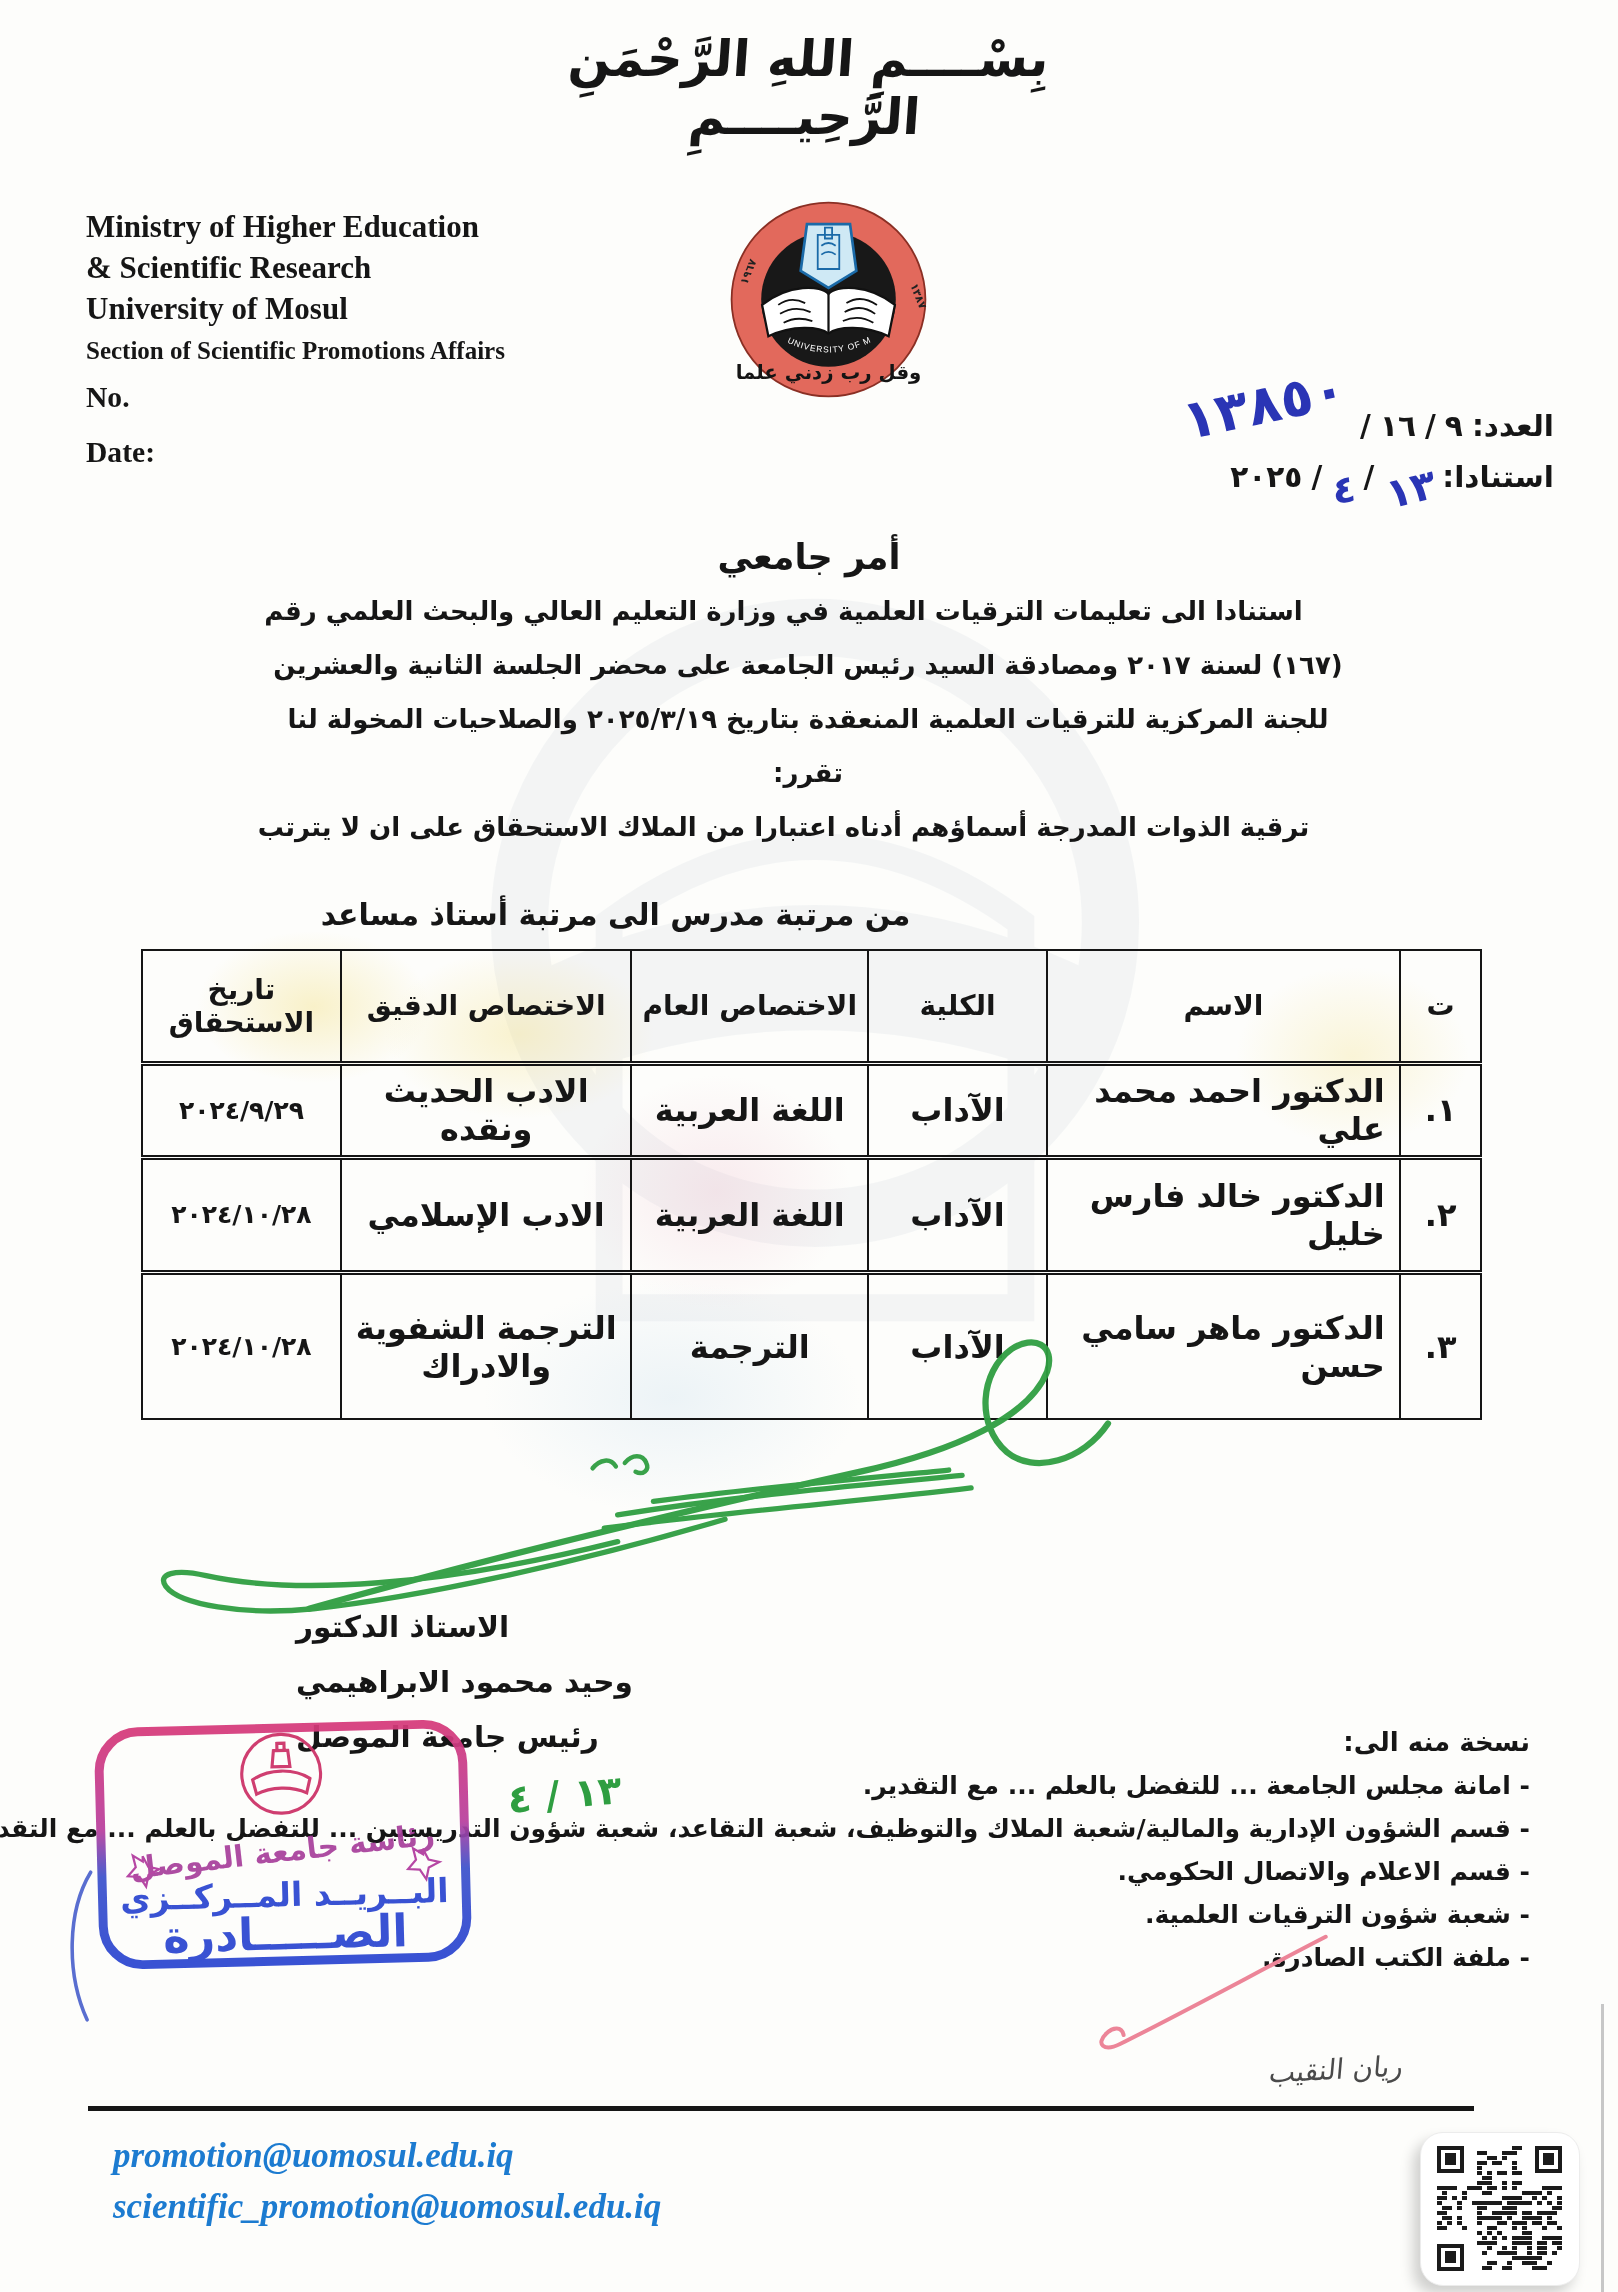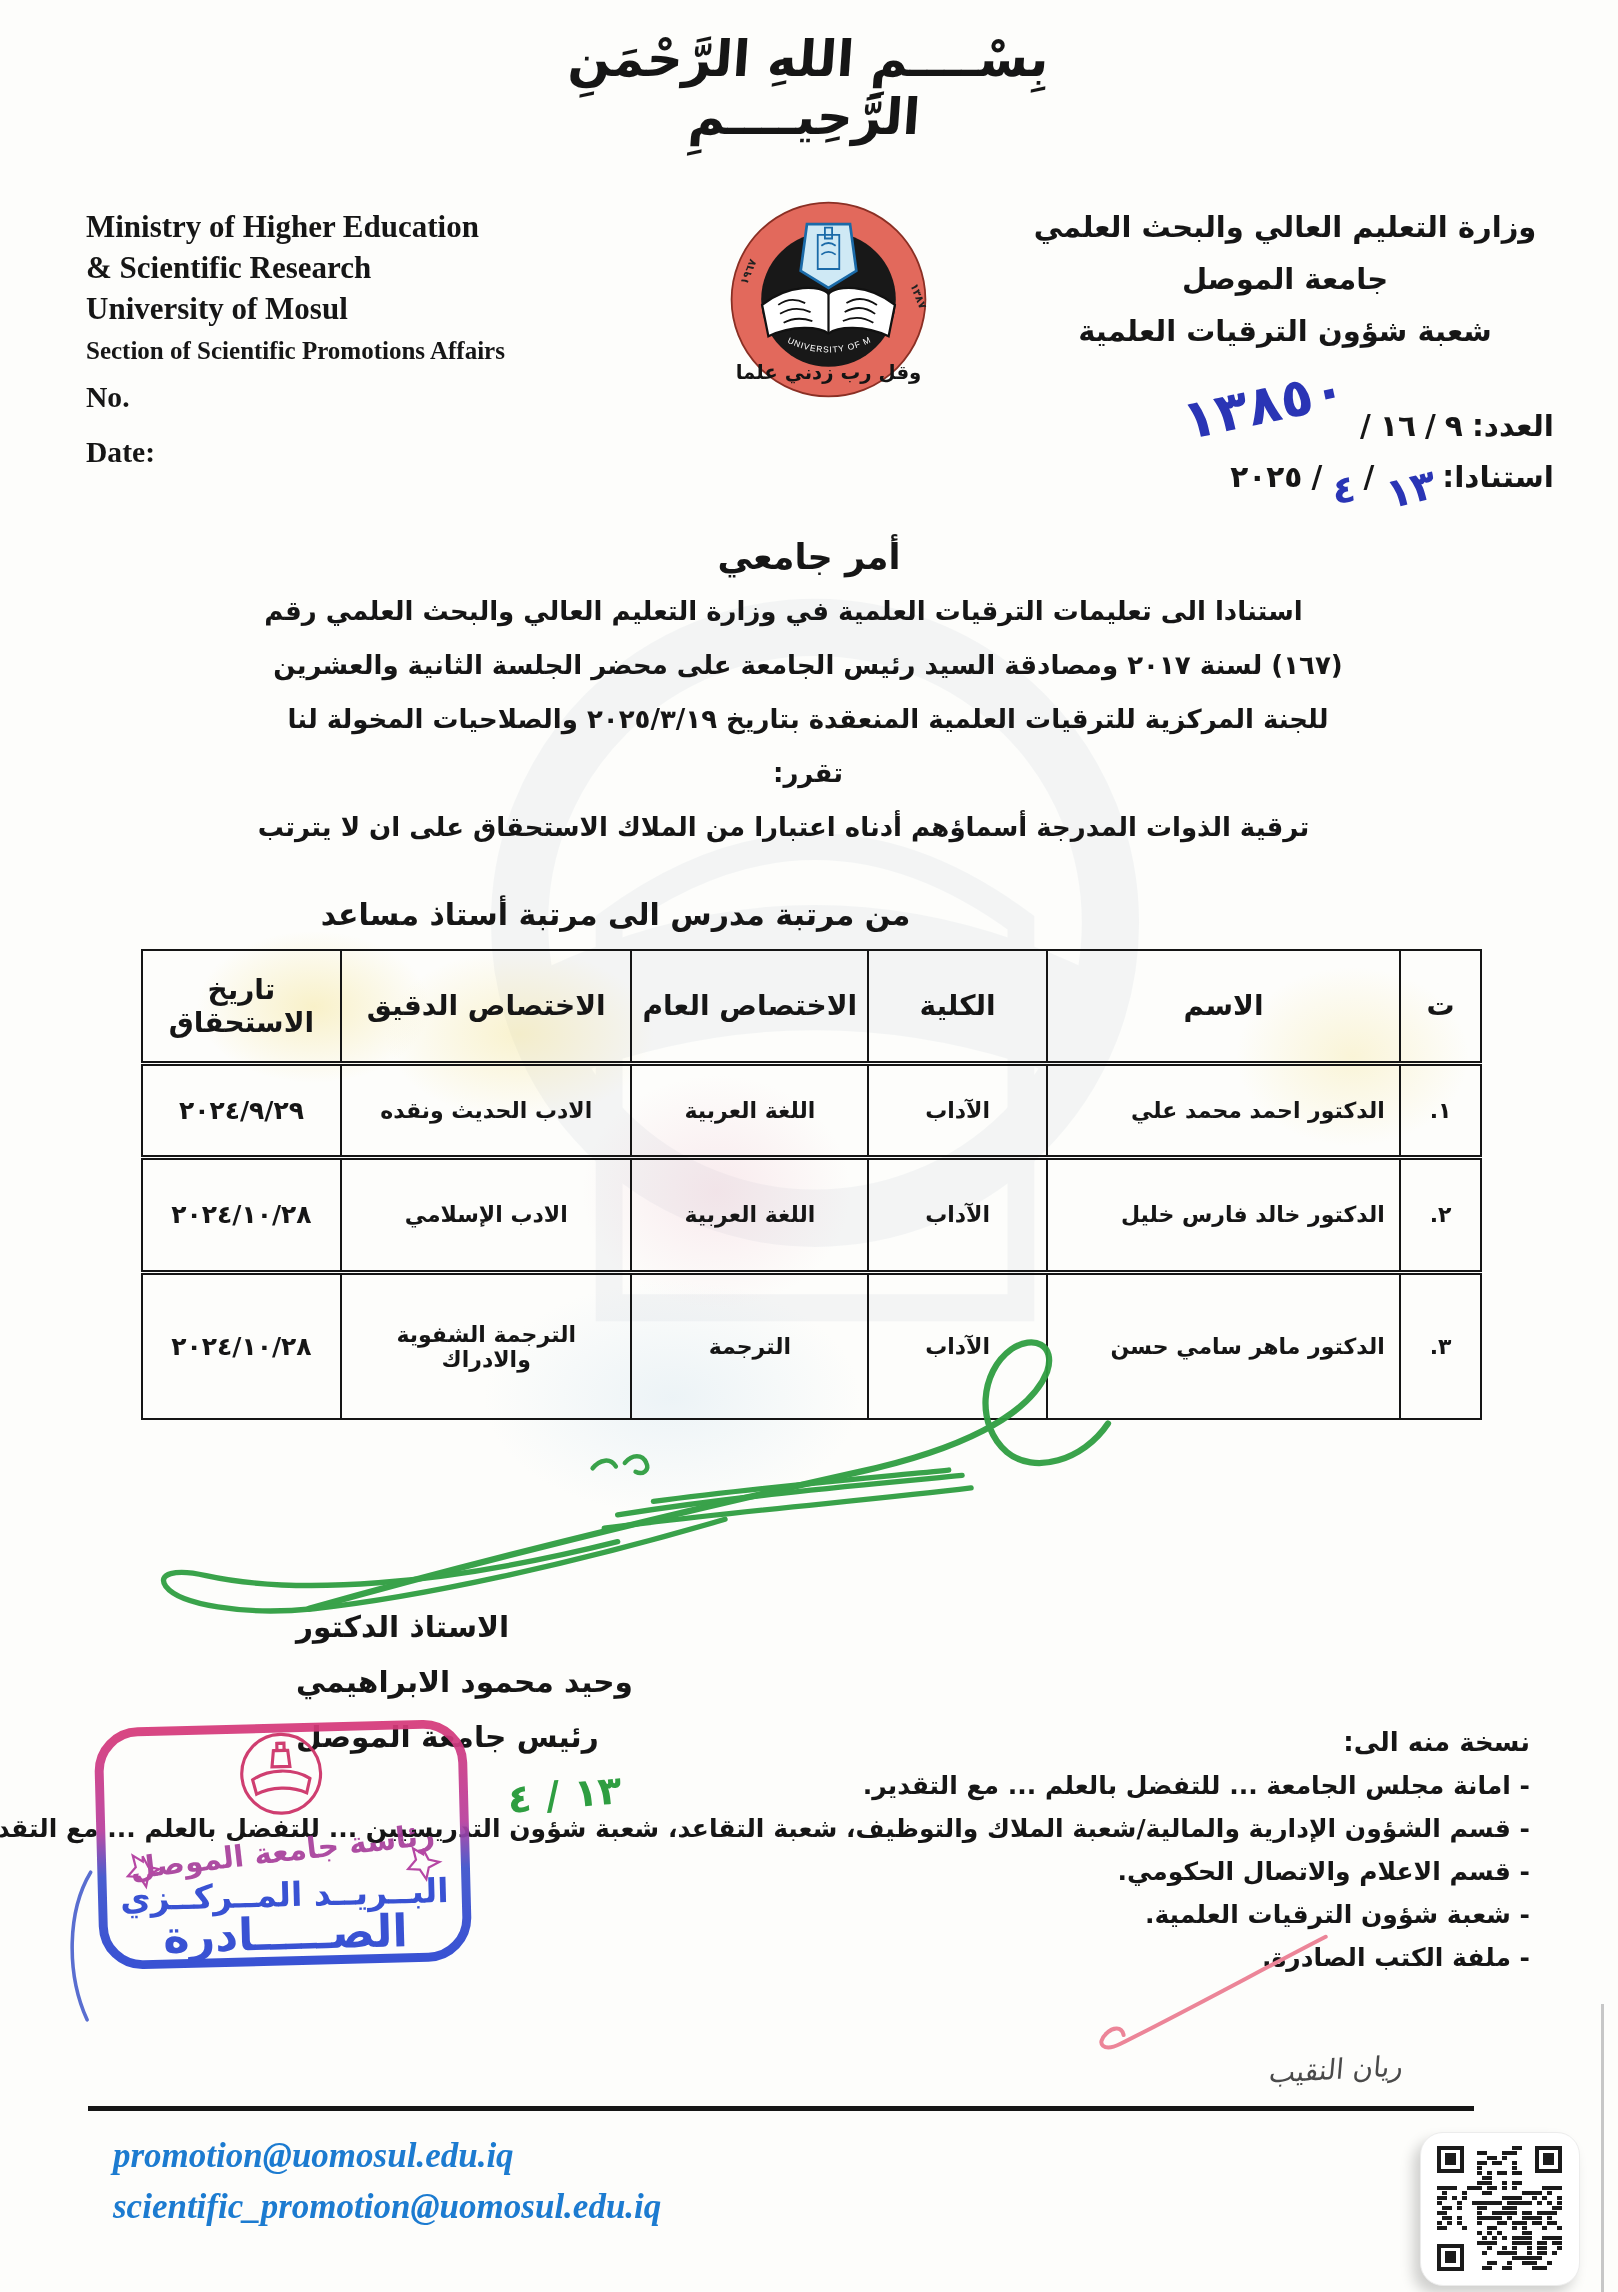--- a/index.html
+++ b/index.html
@@ -25,21 +25,21 @@
   
   .order-title{top:537px;left:0;width:1618px;text-align:center;font-size:35px;font-weight:bold;}
   .body-text{top:584px;right:88px;width:1444px;direction:rtl;text-align:center;font-weight:bold;font-size:26px;}
   .body-text .bl{height:54px;line-height:54px;white-space:nowrap;}
   .ind{padding-right:49px;}
   .tbl-title{top:897px;left:150px;width:931px;text-align:center;font-size:30px;font-weight:bold;}
   
   table.promo{position:absolute;left:141px;top:949px;width:1341px;direction:rtl;border-collapse:collapse;
               font-weight:bold;}
   table.promo th,table.promo td{border:2.2px solid #151515;text-align:center;vertical-align:middle;
-              font-size:22px;padding:1.8px 7.2px;}
+              font-size:32px;padding:1.8px 7.2px;}
   table.promo tr{page-break-inside:avoid;}
   table.promo .hrow th{height:106px;font-size:28px;border-bottom:5.4px double #151515;}
   table.promo td{border-top:5.4px double #151515;}
   table.promo .r1 td{height:86px;}
   table.promo .r2 td{height:106px;}
   table.promo .r3 td{height:140px;}
   table.promo td.name{text-align:right;padding-right:14.3px;}
   table.promo td.date{font-size:25px;}
   table.promo th,table.promo td{background:transparent;}
   table.promo{border:2.7px solid #111;}
@@ -110,25 +110,20 @@
     <path d="M132 116 Q148 106 166 118 M130 126 Q148 116 164 128 M128 136 Q146 128 162 138" fill="none" stroke="#111" stroke-width="2"></path>
     <path id="lat-arc" d="M62 158 Q112 184 162 158" fill="none"></path>
     <text font-family="Liberation Sans, sans-serif" font-size="9.5" fill="#ffffff" letter-spacing="1">
       <textPath href="#lat-arc" startOffset="4">UNIVERSITY OF MOSUL</textPath>
     </text>
     <text x="112" y="201" text-anchor="middle" font-size="22" font-weight="bold" fill="#141414">وقل رب زدني علما</text>
     <text x="21" y="96" font-size="12" font-weight="bold" fill="#222" transform="rotate(-68 21 96)">١٩٦٧</text>
     <text x="203" y="96" font-size="12" font-weight="bold" fill="#222" transform="rotate(68 203 96)">١٣٨٧</text>
   </svg>
 
-  <div class="abs hdr-ar" dir="rtl">
-    <div>وزارة التعليم العالي والبحث العلمي</div>
-    <div>جامعة الموصل</div>
-    <div>شعبة شؤون الترقيات العلمية</div>
-  </div>
 
   <div class="abs refline num-line">
     <span>العدد:</span>
     <span>٩</span>
     <span>/</span>
     <span>١٦</span>
     <span>/</span>
     <span class="hand hand-no">١٣٨٥٠</span>
   </div>
   <div class="abs refline date-line">

